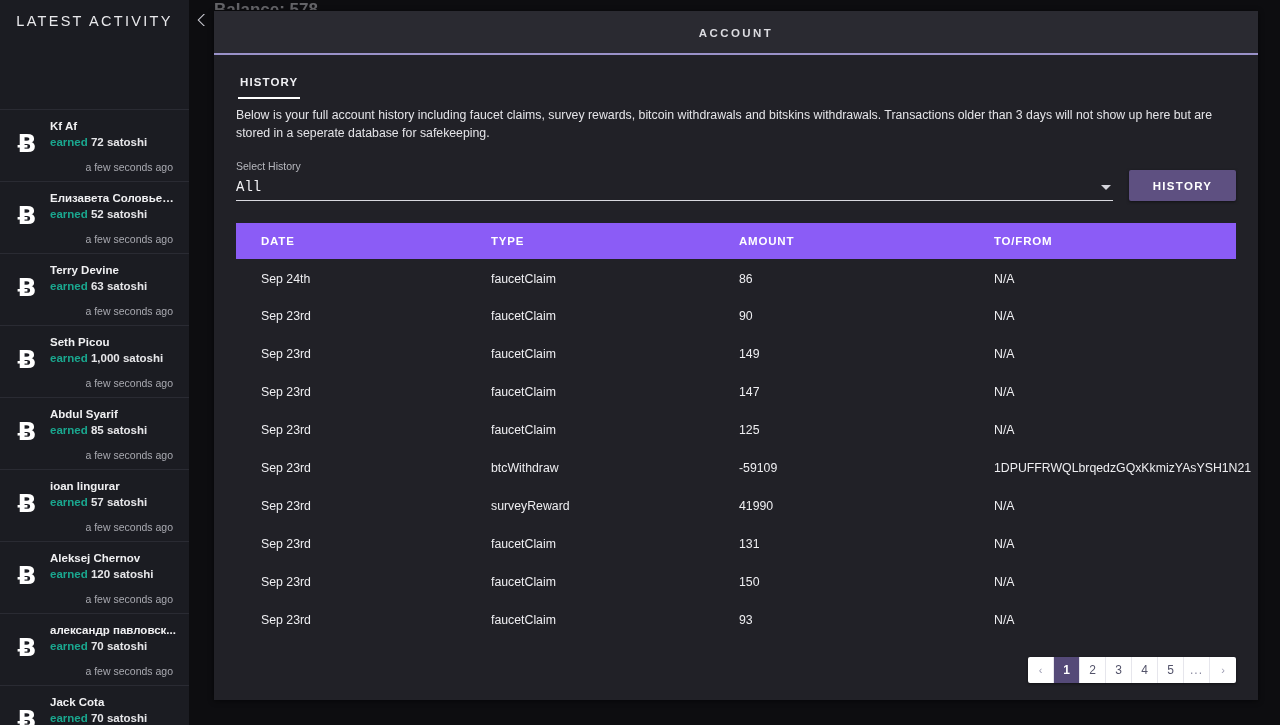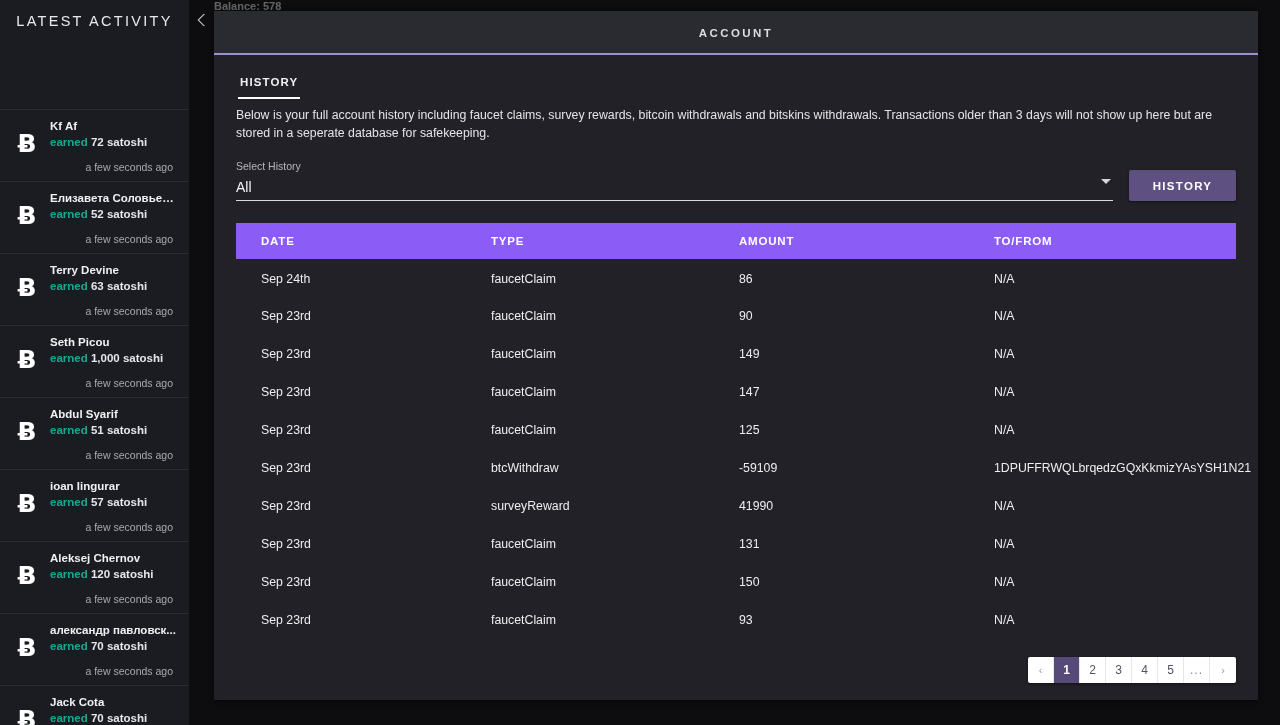--- a/index.html
+++ b/index.html
@@ -67,21 +67,21 @@
     cursor: pointer;
   }
   .collapse-btn svg { display:block; }
 
   
   .main {
     position: absolute; left: 214px; top: 0; right: 0; height: 725px;
     background: #0d0d10;
   }
   .balance-strip {
-    height: 10px; color: #cfcfd4; font-size: 11px; font-weight: bold;
+    height: 10px; color: #cfcfd4; font-size: 17px; font-weight: bold;
     overflow: hidden; padding-left: 0px; opacity: .45;
   }
 
   .card {
     position: absolute; left: 0; top: 11px; width: 1044px; height: 689px;
     background: #212127;
     box-shadow: 0 1px 5px rgba(0,0,0,.55);
   }
 
   
@@ -116,23 +116,23 @@
     padding: 0 18px 0 22px; margin-top: 6px; max-width: 1046px;
   }
 
   
   .select-row {
     display: flex; align-items: flex-end; padding: 18px 22px 0 22px;
   }
   .select-wrap { flex: 1; position: relative; max-width: 922px; }
   .select-label { color: #b7b8be; font-size: 10.5px; margin-bottom: 7px; }
   .select-field {
-    display: flex; align-items: flex-start; justify-content: space-between;
+    display: flex; align-items: center; justify-content: space-between;
     border-bottom: 1px solid #d9d9df;
-    padding-bottom: 5px; cursor: pointer;
+    padding-bottom: 5px; cursor: pointer; font-family: Liberation Mono, monospace;
   }
   .select-value { color: #f2f2f5; font-size: 14px; }
   .caret {
     width: 0; height: 0;
     border-left: 5px solid transparent; border-right: 5px solid transparent;
     border-top: 5px solid #d4d4da; margin-right: 2px;
   }
   .update-btn {
     margin-left: 16px; width: 107px; height: 31px;
     background: #5e5081; color: #ffffff;
@@ -215,21 +215,21 @@
           <div class="act-body">
             <div class="act-name">Seth Picou</div>
             <div class="act-earn"><span class="earned">earned</span> <span>1,000 satoshi</span></div>
             <div class="act-time">a few seconds ago</div>
           </div>
         </div>
         <div class="activity-item">
           <div class="btc-icon">Ƀ</div>
           <div class="act-body">
             <div class="act-name">Abdul Syarif</div>
-            <div class="act-earn"><span class="earned">earned</span> <span>51 satoshi</span></div>
+            <div class="act-earn"><span class="earned">earned</span> <span>85 satoshi</span></div>
             <div class="act-time">a few seconds ago</div>
           </div>
         </div>
         <div class="activity-item">
           <div class="btc-icon">Ƀ</div>
           <div class="act-body">
             <div class="act-name">ioan lingurar</div>
             <div class="act-earn"><span class="earned">earned</span> <span>57 satoshi</span></div>
             <div class="act-time">a few seconds ago</div>
           </div>

